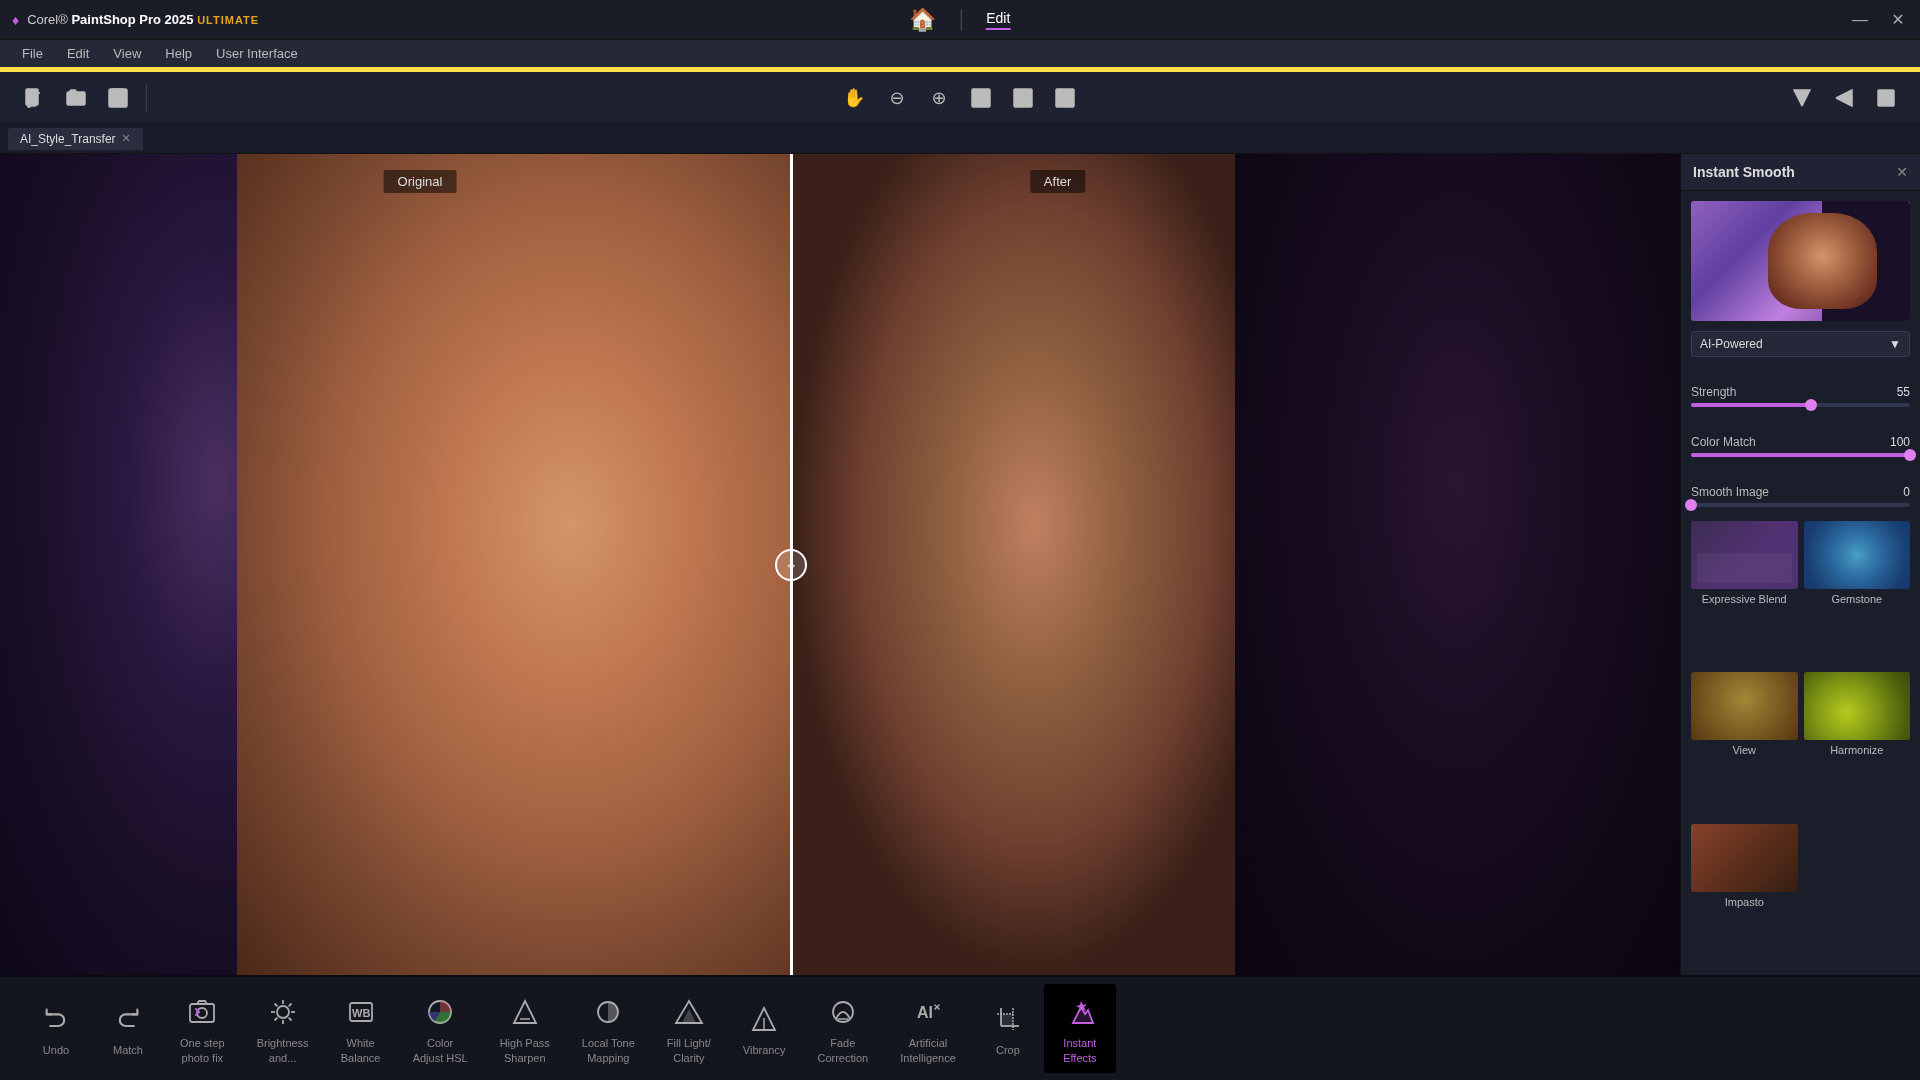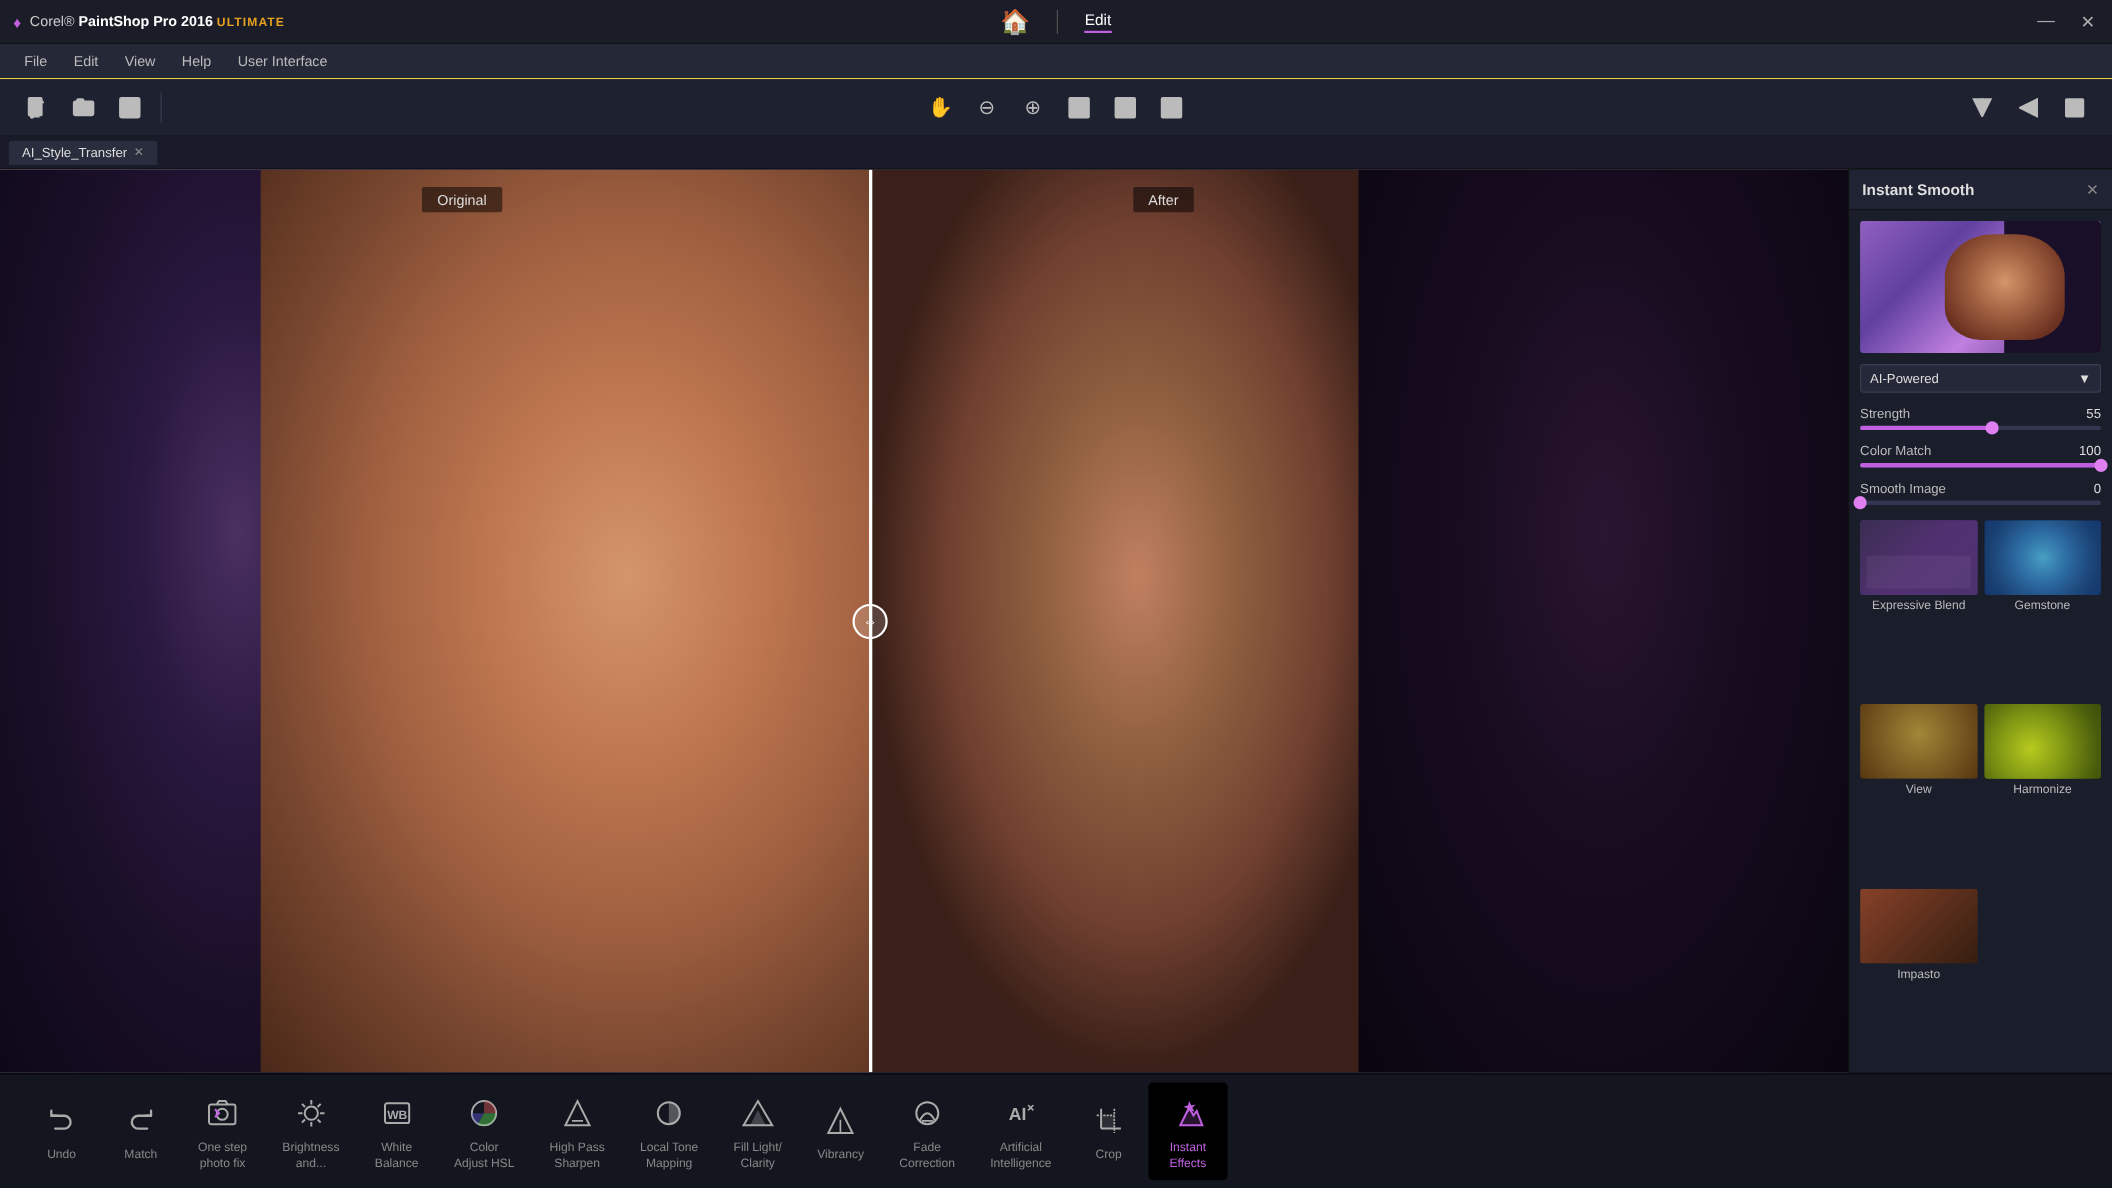--- a/index.html
+++ b/index.html
@@ -78,21 +78,21 @@
 
     
     #menu-bar {
       width: 100%;
       height: 32px;
       background: #252837;
       display: flex;
       align-items: center;
       padding: 0 12px;
       gap: 4px;
-      border-bottom: 1px solid #fde047;
+      border-bottom: 5px solid #fde047;
     }
     .menu-item {
       padding: 4px 10px;
       color: #bbb;
       cursor: pointer;
       border-radius: 3px;
       font-size: 13px;
     }
 
     
@@ -359,20 +359,21 @@
       font-size: 12px;
       display: flex;
       align-items: center;
       justify-content: space-between;
       cursor: pointer;
     }
 
     
     .slider-row {
       padding: 4px 10px 8px;
+      margin-top: 16px;
     }
     .slider-label-row {
       display: flex;
       justify-content: space-between;
       margin-bottom: 4px;
     }
     .slider-label { color: #bbb; font-size: 12px; }
     .slider-value { color: #ddd; font-size: 12px; }
     .slider-track {
       width: 100%;
@@ -495,21 +496,21 @@
     .instant-effects-icon { color: #c060e0 !important; }
   </style>
 </head>
 <body>
 
 <div id="title-bar">
   <div id="title-bar-left">
     <span style="color:#c060e0;font-weight:700;font-size:14px;">♦</span>
     <span id="app-title">
       <span class="corel">Corel®</span>
-      <span class="psp" style="font-weight:700;"> PaintShop Pro 2016 </span>
+      <span class="psp" style="font-weight:700;"> PaintShop Pro 2025 </span>
       <span class="ultimate">ULTIMATE</span>
     </span>
   </div>
   <div id="title-center">
     <span class="title-icon">🏠</span>
     <div class="title-divider"></div>
     <span class="title-edit">Edit</span>
   </div>
   <div id="title-bar-right">
     <span class="win-btn minimize">—</span>

